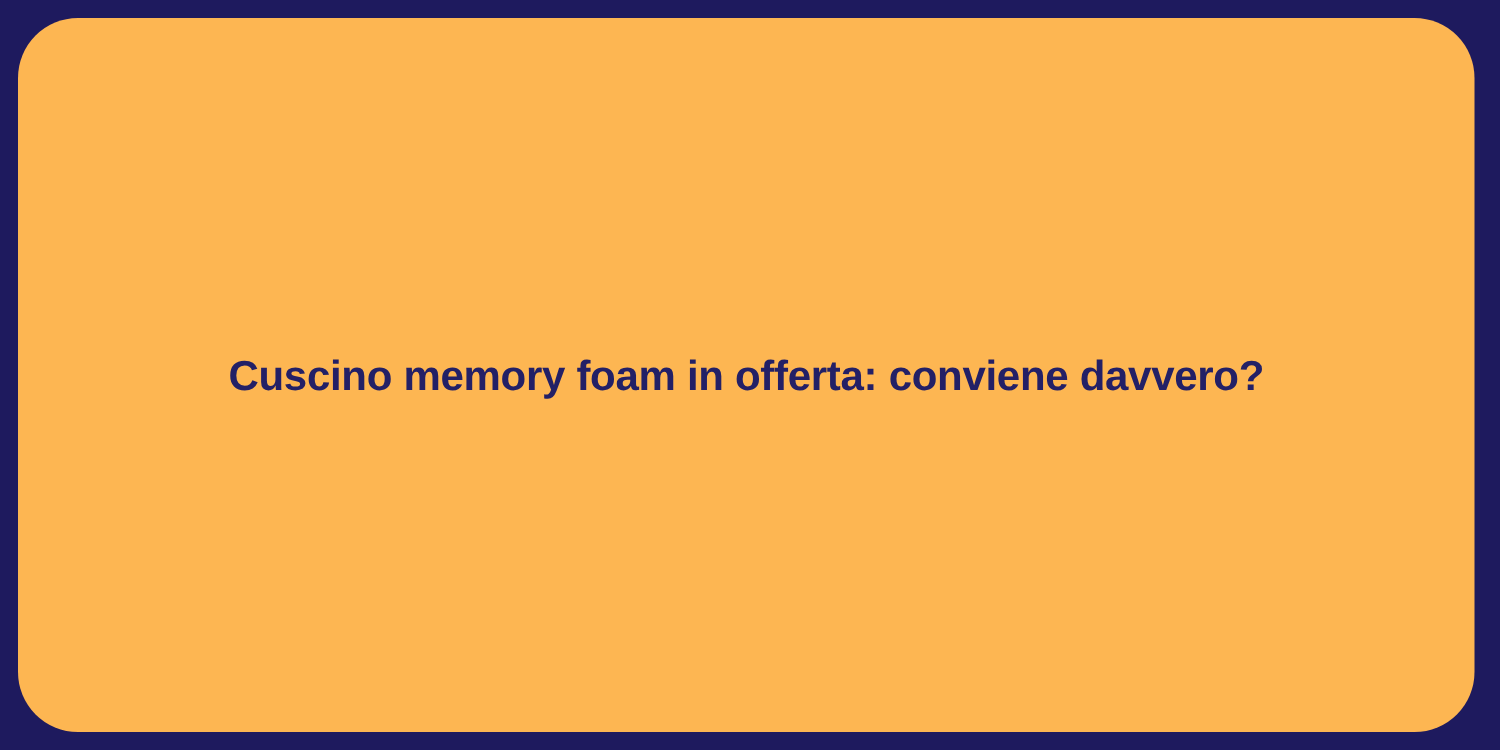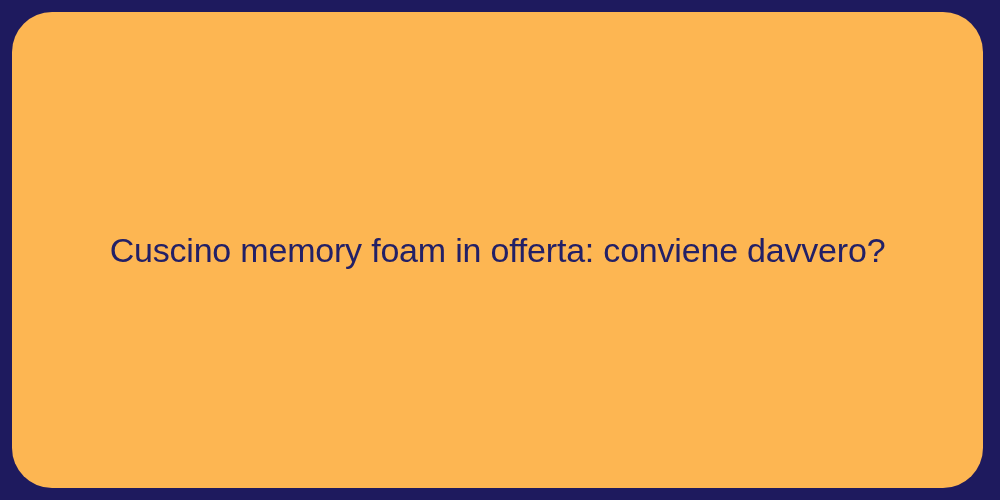--- a/index.html
+++ b/index.html
@@ -34,22 +34,22 @@
     display: flex;
     align-items: center;
     justify-content: center;
     overflow: hidden;
   }
 
   #banner-title {
     margin: 0;
     padding: 0 24px;
     font-family: "Liberation Sans", sans-serif;
-    font-size: 34px;
-    font-weight: normal;
+    font-size: 28px;
+    font-weight: bold;
     line-height: 1.15;
     letter-spacing: -0.2px;
     color: #232066;
     text-align: center;
     white-space: nowrap;
     transform: translateY(1px);
   }
 </style>
 </head>
 <body>

